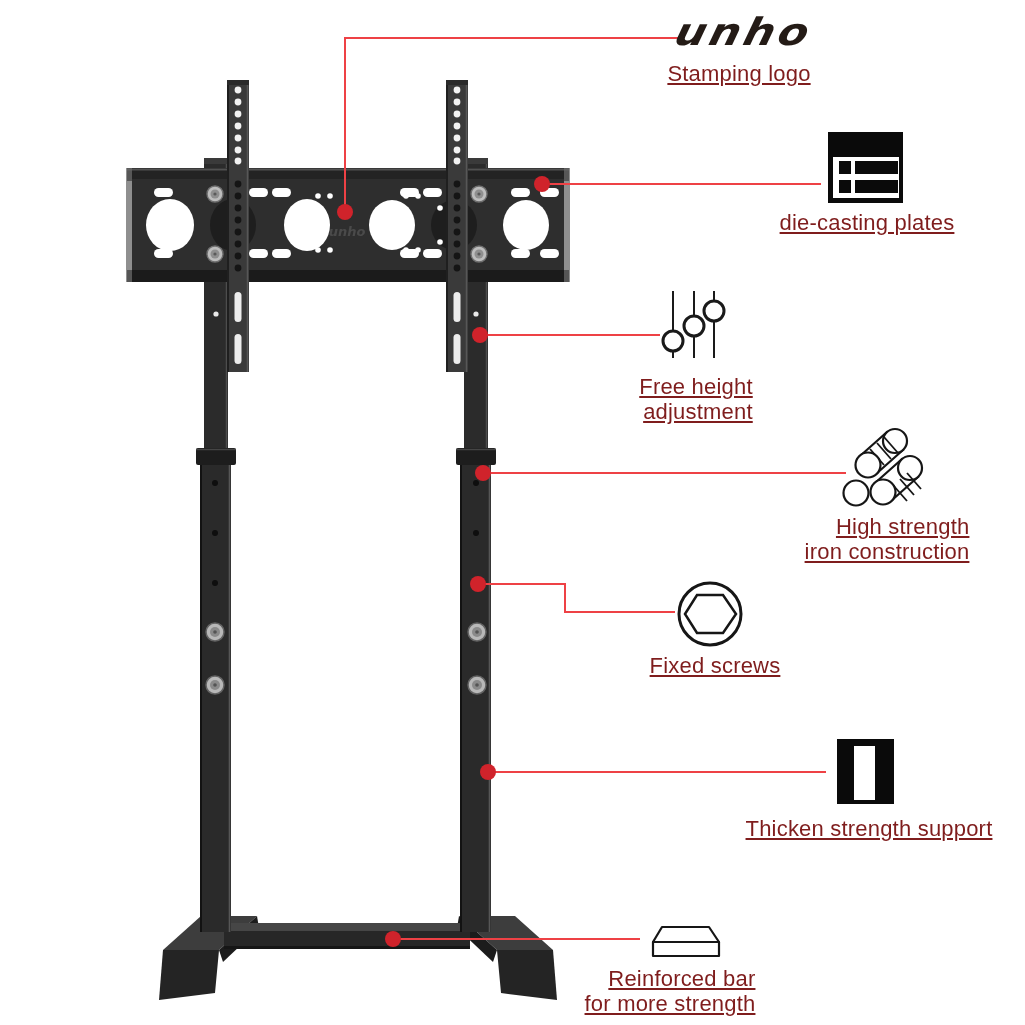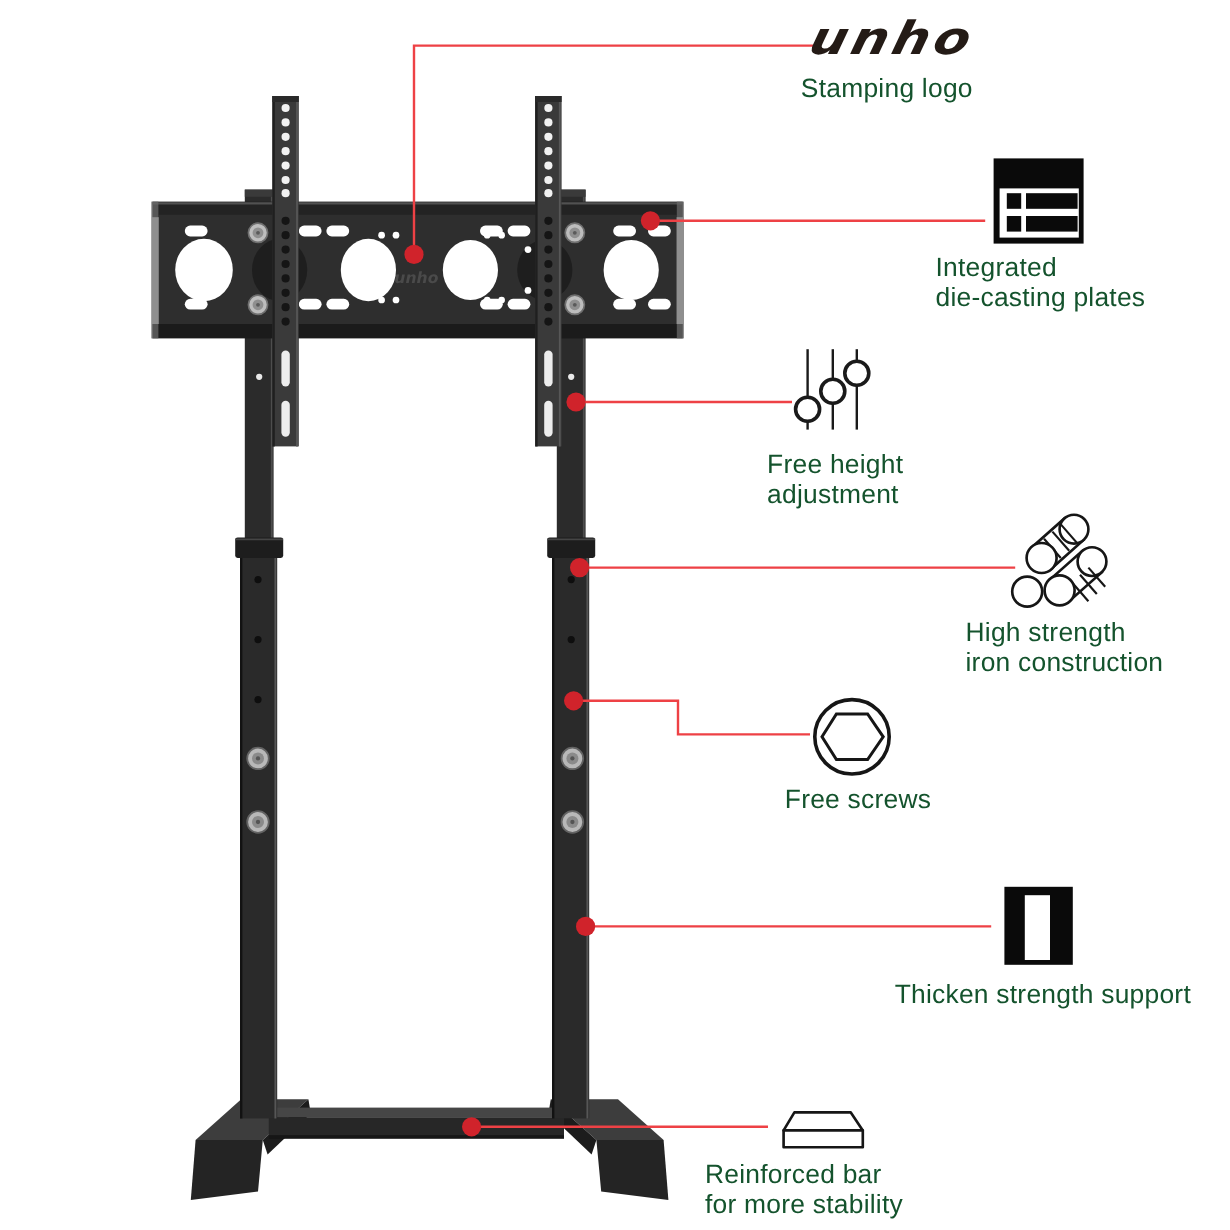--- a/index.html
+++ b/index.html
@@ -1,23 +1,23 @@
 <!DOCTYPE html>
 <html><head>
 <meta charset="utf-8">
 <style>
   html,body{margin:0;padding:0;background:#ffffff;}
   #canvas{
     position:relative;width:1025px;height:1025px;background:#ffffff;overflow:hidden;
     font-family:"Liberation Sans",sans-serif;
   }
   .callout-label{
-    position:absolute;transform:translateX(-50%);text-align:left;
-    font:22px/25px "Liberation Sans",sans-serif;color:#14532d;
-    letter-spacing:0.2px;white-space:nowrap;
+    position:absolute;transform:translateX(-50%);text-align:right;
+    font:22px/25px "Liberation Sans",sans-serif;color:#7f1d1d;
+    letter-spacing:0.2px;white-space:nowrap;text-decoration:underline;
   }
   .callout-label .line{display:block;}
   .brand-logo{
     position:absolute;left:744px;top:13px;
     transform:translateX(-50%) skewX(-14deg) scaleX(1.14);
     font-family:"DejaVu Sans",sans-serif;font-style:italic;font-weight:700;
     font-size:38px;line-height:38px;color:#241b16;letter-spacing:3px;
   }
   svg{position:absolute;left:0;top:0;}
 </style>
@@ -297,40 +297,39 @@
     </g>
   </svg>
 
   <div class="brand-logo">unho</div>
 
   <div class="callout-label" style="left:739px;top:61px">
     <span class="line">Stamping logo</span>
   </div>
 
   <div class="callout-label" style="left:867px;top:210px">
-    <span class="line">Integrated</span>
     <span class="line">die-casting plates</span>
   </div>
 
   <div class="callout-label" style="left:887px;top:514px">
     <span class="line">High strength</span>
     <span class="line">iron construction</span>
   </div>
 
   <div class="callout-label" style="left:696px;top:374px">
     <span class="line">Free height</span>
     <span class="line">adjustment</span>
   </div>
 
   <div class="callout-label" style="left:715px;top:653px">
-    <span class="line">Free screws</span>
+    <span class="line">Fixed screws</span>
   </div>
 
   <div class="callout-label" style="left:869px;top:816px">
     <span class="line">Thicken strength support</span>
   </div>
 
   <div class="callout-label" style="left:670px;top:966px">
     <span class="line">Reinforced bar</span>
-    <span class="line">for more stability</span>
+    <span class="line">for more strength</span>
   </div>
 
 </div>
 
 </body></html>

